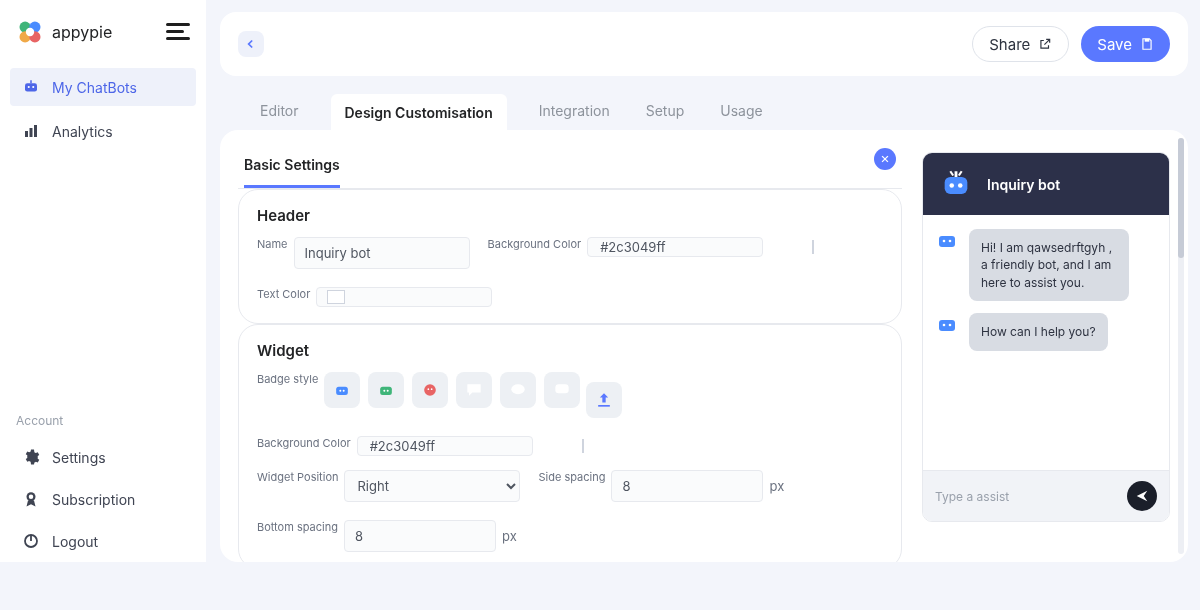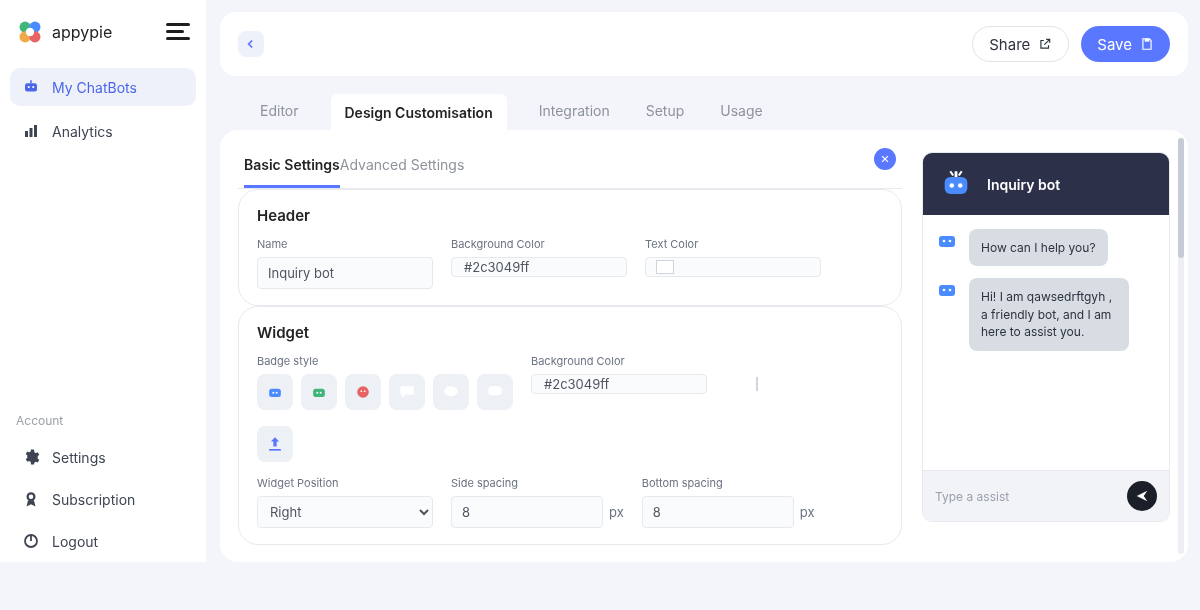--- a/index.html
+++ b/index.html
@@ -19,21 +19,21 @@
   .sidebar{width:206px;background:var(--white);display:flex;flex-direction:column;padding:14px 10px 0 10px;}
   .brand-row{display:flex;align-items:center;justify-content:space-between;padding:4px 6px 22px 6px;}
   .brand{display:flex;align-items:center;gap:8px;}
   .brand-logo{width:28px;height:28px;}
   .hamburger{width:24px;height:18px;position:relative;cursor:pointer;}
   .hamburger span{position:absolute;left:0;height:3px;background:#1e1e1e;border-radius:2px;}
   .hamburger span:nth-child(1){top:0;width:24px;}
   .hamburger span:nth-child(2){top:7px;width:18px;}
   .hamburger span:nth-child(3){top:14px;width:24px;}
   .nav{display:flex;flex-direction:column;gap:6px;}
-  .nav-item{display:flex;align-items:center;gap:12px;padding:10px 12px;border-radius:10px;font-size:14px;color:#3f4452;cursor:pointer;}
+  .nav-item{display:flex;align-items:center;gap:12px;padding:10px 12px;border-radius:4px;font-size:14px;color:#3f4452;cursor:pointer;}
   .nav-item.active{background:#eef1fa;color:#4d66e8;}
   .nav-icon{width:18px;height:18px;display:flex;align-items:center;justify-content:center;}
   .spacer-flex{flex:1;}
   .account-label{font-size:12px;color:#9aa1ac;padding:10px 4px 8px 6px;}
   .account-list .nav-item{padding:12px 12px;}
 
   
   .main{flex:1;display:flex;flex-direction:column;padding:12px 12px 0 14px;overflow:hidden;}
   .topbar{background:var(--white);border-radius:16px;padding:14px 18px;display:flex;align-items:center;justify-content:space-between;}
   .back-btn{width:26px;height:26px;border-radius:8px;background:#eef1fa;display:flex;align-items:center;justify-content:center;color:#5a78ff;cursor:pointer;}
@@ -48,21 +48,21 @@
   .scrollbar{position:absolute;right:4px;top:8px;bottom:8px;width:6px;background:#edeff4;border-radius:4px;}
   .scrollbar-thumb{position:absolute;left:0;top:0;width:6px;height:120px;background:#c6cbd6;border-radius:4px;}
   .settings-col{flex:1;min-width:0;}
   .subtabs{display:flex;border-bottom:1px solid var(--border);padding:0 6px;}
   .subtab{padding:8px 0 12px 0;font-size:14px;color:var(--muted);cursor:pointer;}
   .subtab.active{color:#232426;font-weight:600;border-bottom:3px solid #5a78ff;}
   .close-x{margin-left:auto;width:22px;height:22px;border-radius:50%;background:#5a78ff;color:#fff;display:flex;align-items:center;justify-content:center;font-size:12px;cursor:pointer;}
   .card{border:1px solid var(--border);border-radius:20px;padding:16px 18px;}
   .card-title{font-size:15px;font-weight:600;margin-bottom:12px;}
   .row{display:flex;gap:18px;flex-wrap:wrap;}
-  .field{display:flex;flex-direction:column;gap:6px;}
+  .field{display:flex;flex-direction:row;gap:6px;}
   .field-label{font-size:11px;color:#6b7280;}
   .input{height:32px;border:1px solid var(--border);border-radius:4px;padding:0 10px;font-size:13px;background:#fafbfc;color:#4f5560;}
   .input.sm{width:176px;}
   .color-input{display:flex;align-items:center;height:20px;border:1px solid var(--border);border-radius:4px;background:#fafbfc;padding:0 6px 0 10px;gap:8px;width:176px;}
   .color-input input{border:0;background:transparent;flex:1;font-size:13px;color:#4f5560;outline:none;}
   .swatch{width:18px;height:14px;border:1px solid #cfd4de;}
   .badge-row{display:flex;gap:8px;}
   .badge-opt{width:36px;height:36px;border-radius:8px;background:#edf0f4;display:flex;align-items:center;justify-content:center;cursor:pointer;}
   .badge-opt svg{width:20px;height:20px;}
   .upload-opt{margin-top:10px;}
@@ -198,21 +198,20 @@
       <div class="tab active">Design Customisation</div>
       <div class="tab">Integration</div>
       <div class="tab">Setup</div>
       <div class="tab">Usage</div>
     </div>
 
     <div class="work">
       <div class="settings-col">
         <div class="subtabs">
           <div class="subtab active">Basic Settings</div>
-          <div class="subtab">Advanced Settings</div>
           <div class="close-x">
             <svg viewBox="0 0 24 24" width="10" height="10" stroke="#fff" stroke-width="3">
                 <line x1="5" y1="5" x2="19" y2="19"></line>
                 <line x1="19" y1="5" x2="5" y2="19"></line>
               </svg>
           </div>
         </div>
 
         <div class="card">
           <div class="card-title">Header</div>
@@ -334,29 +333,29 @@
               </svg>
             <span class="pv-title">Inquiry bot</span>
           </div>
           <div class="pv-body">
             <div class="msg-row">
               <svg viewBox="0 0 24 24" width="24" height="24">
                   <rect x="4" y="7" width="16" height="11" rx="3" fill="#4a8cff"></rect>
                   <circle cx="9" cy="12" r="1.3" fill="#fff"></circle>
                   <circle cx="15" cy="12" r="1.3" fill="#fff"></circle>
                 </svg>
-              <div class="bubble">How can I help you?</div>
+              <div class="bubble">Hi! I am qawsedrftgyh , a friendly bot, and I am here to assist you.</div>
             </div>
             <div class="msg-row">
               <svg viewBox="0 0 24 24" width="24" height="24">
                   <rect x="4" y="7" width="16" height="11" rx="3" fill="#4a8cff"></rect>
                   <circle cx="9" cy="12" r="1.3" fill="#fff"></circle>
                   <circle cx="15" cy="12" r="1.3" fill="#fff"></circle>
                 </svg>
-              <div class="bubble">Hi! I am qawsedrftgyh , a friendly bot, and I am here to assist you.</div>
+              <div class="bubble">How can I help you?</div>
             </div>
           </div>
           <div class="pv-footer">
             <div class="pv-input">Type a assist</div>
             <div class="send-btn">
               <svg viewBox="0 0 24 24" width="14" height="14" fill="#fff">
                   <path d="M3 12l18-9-6 9 6 9z"></path>
                 </svg>
             </div>
           </div>

